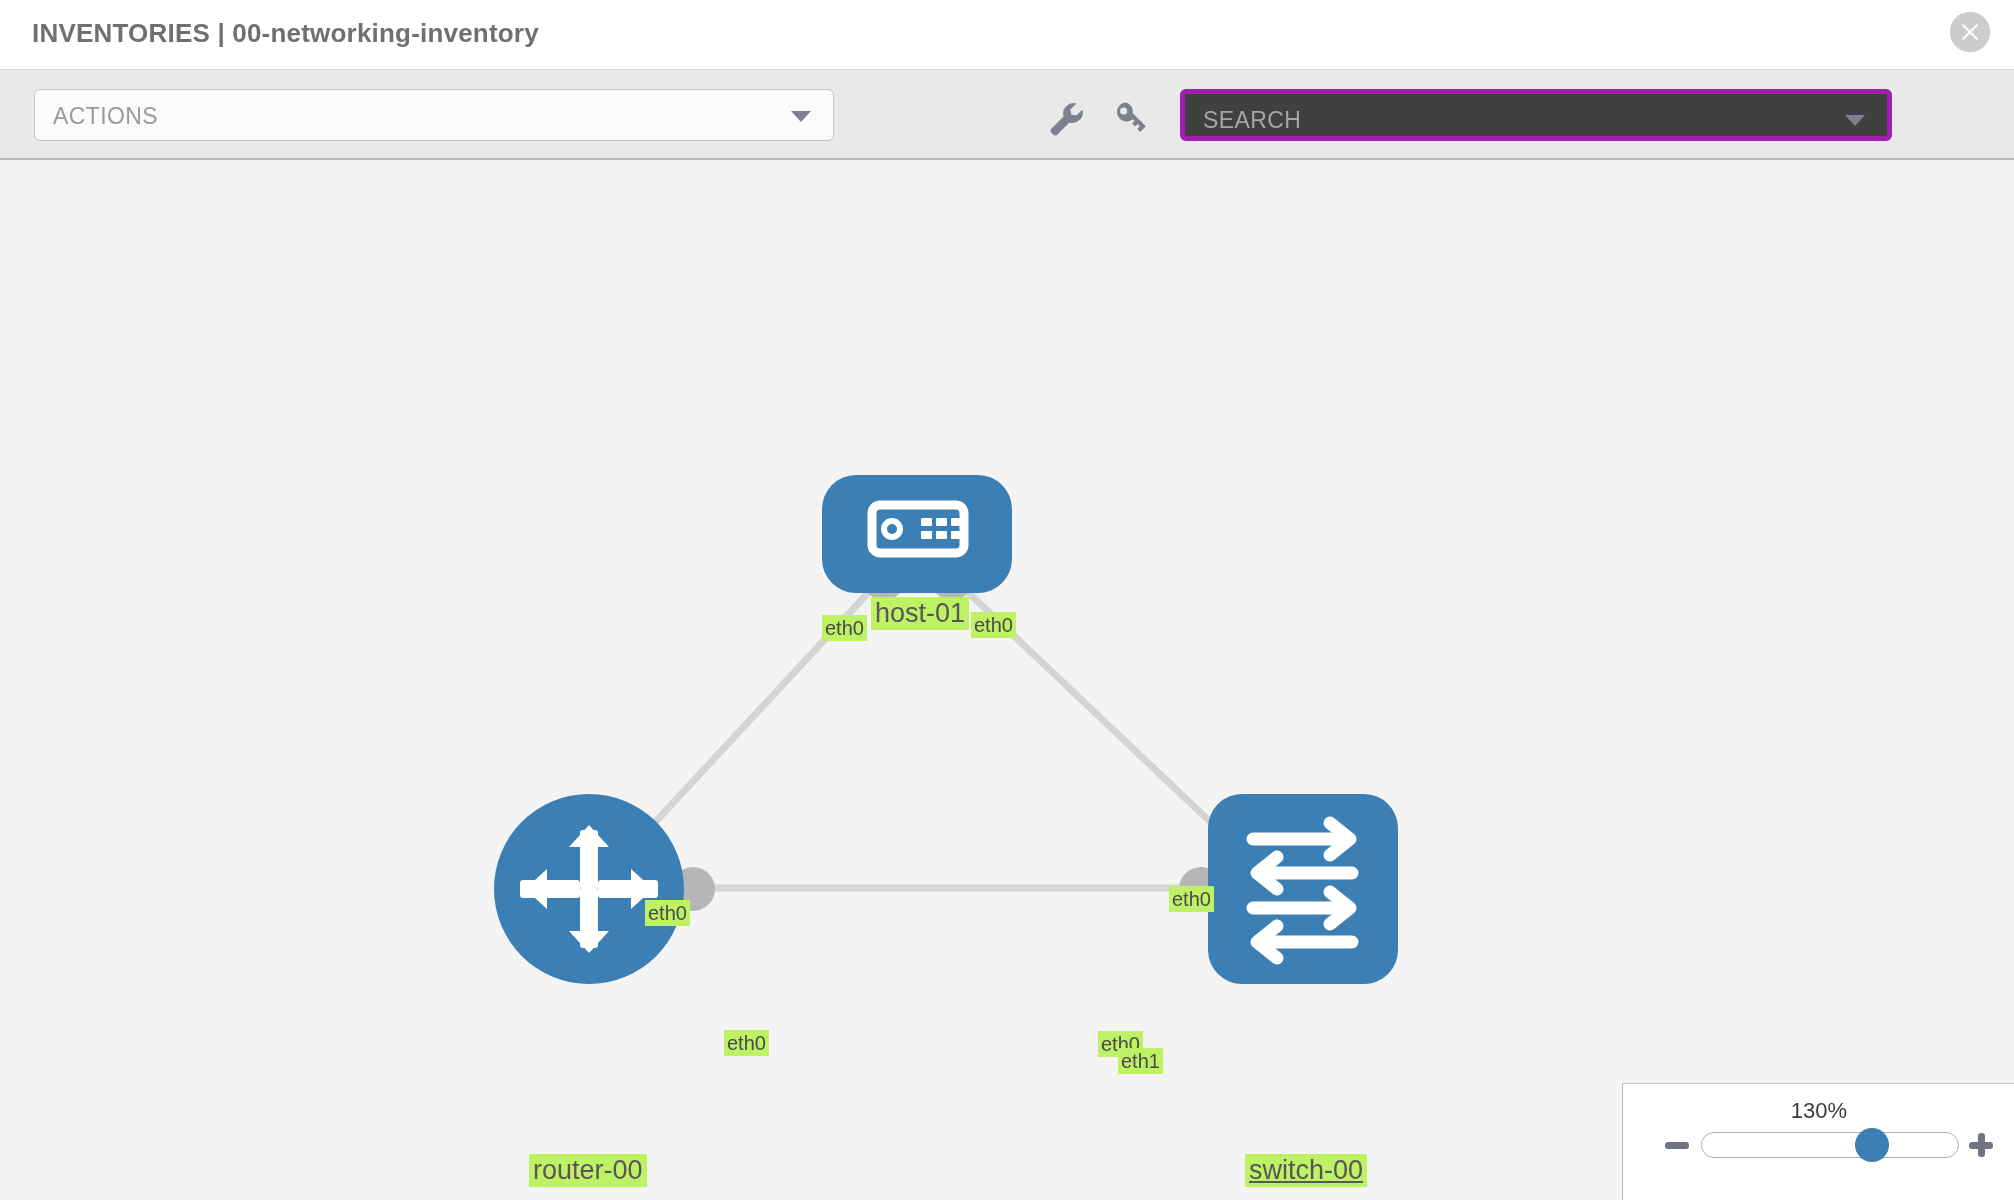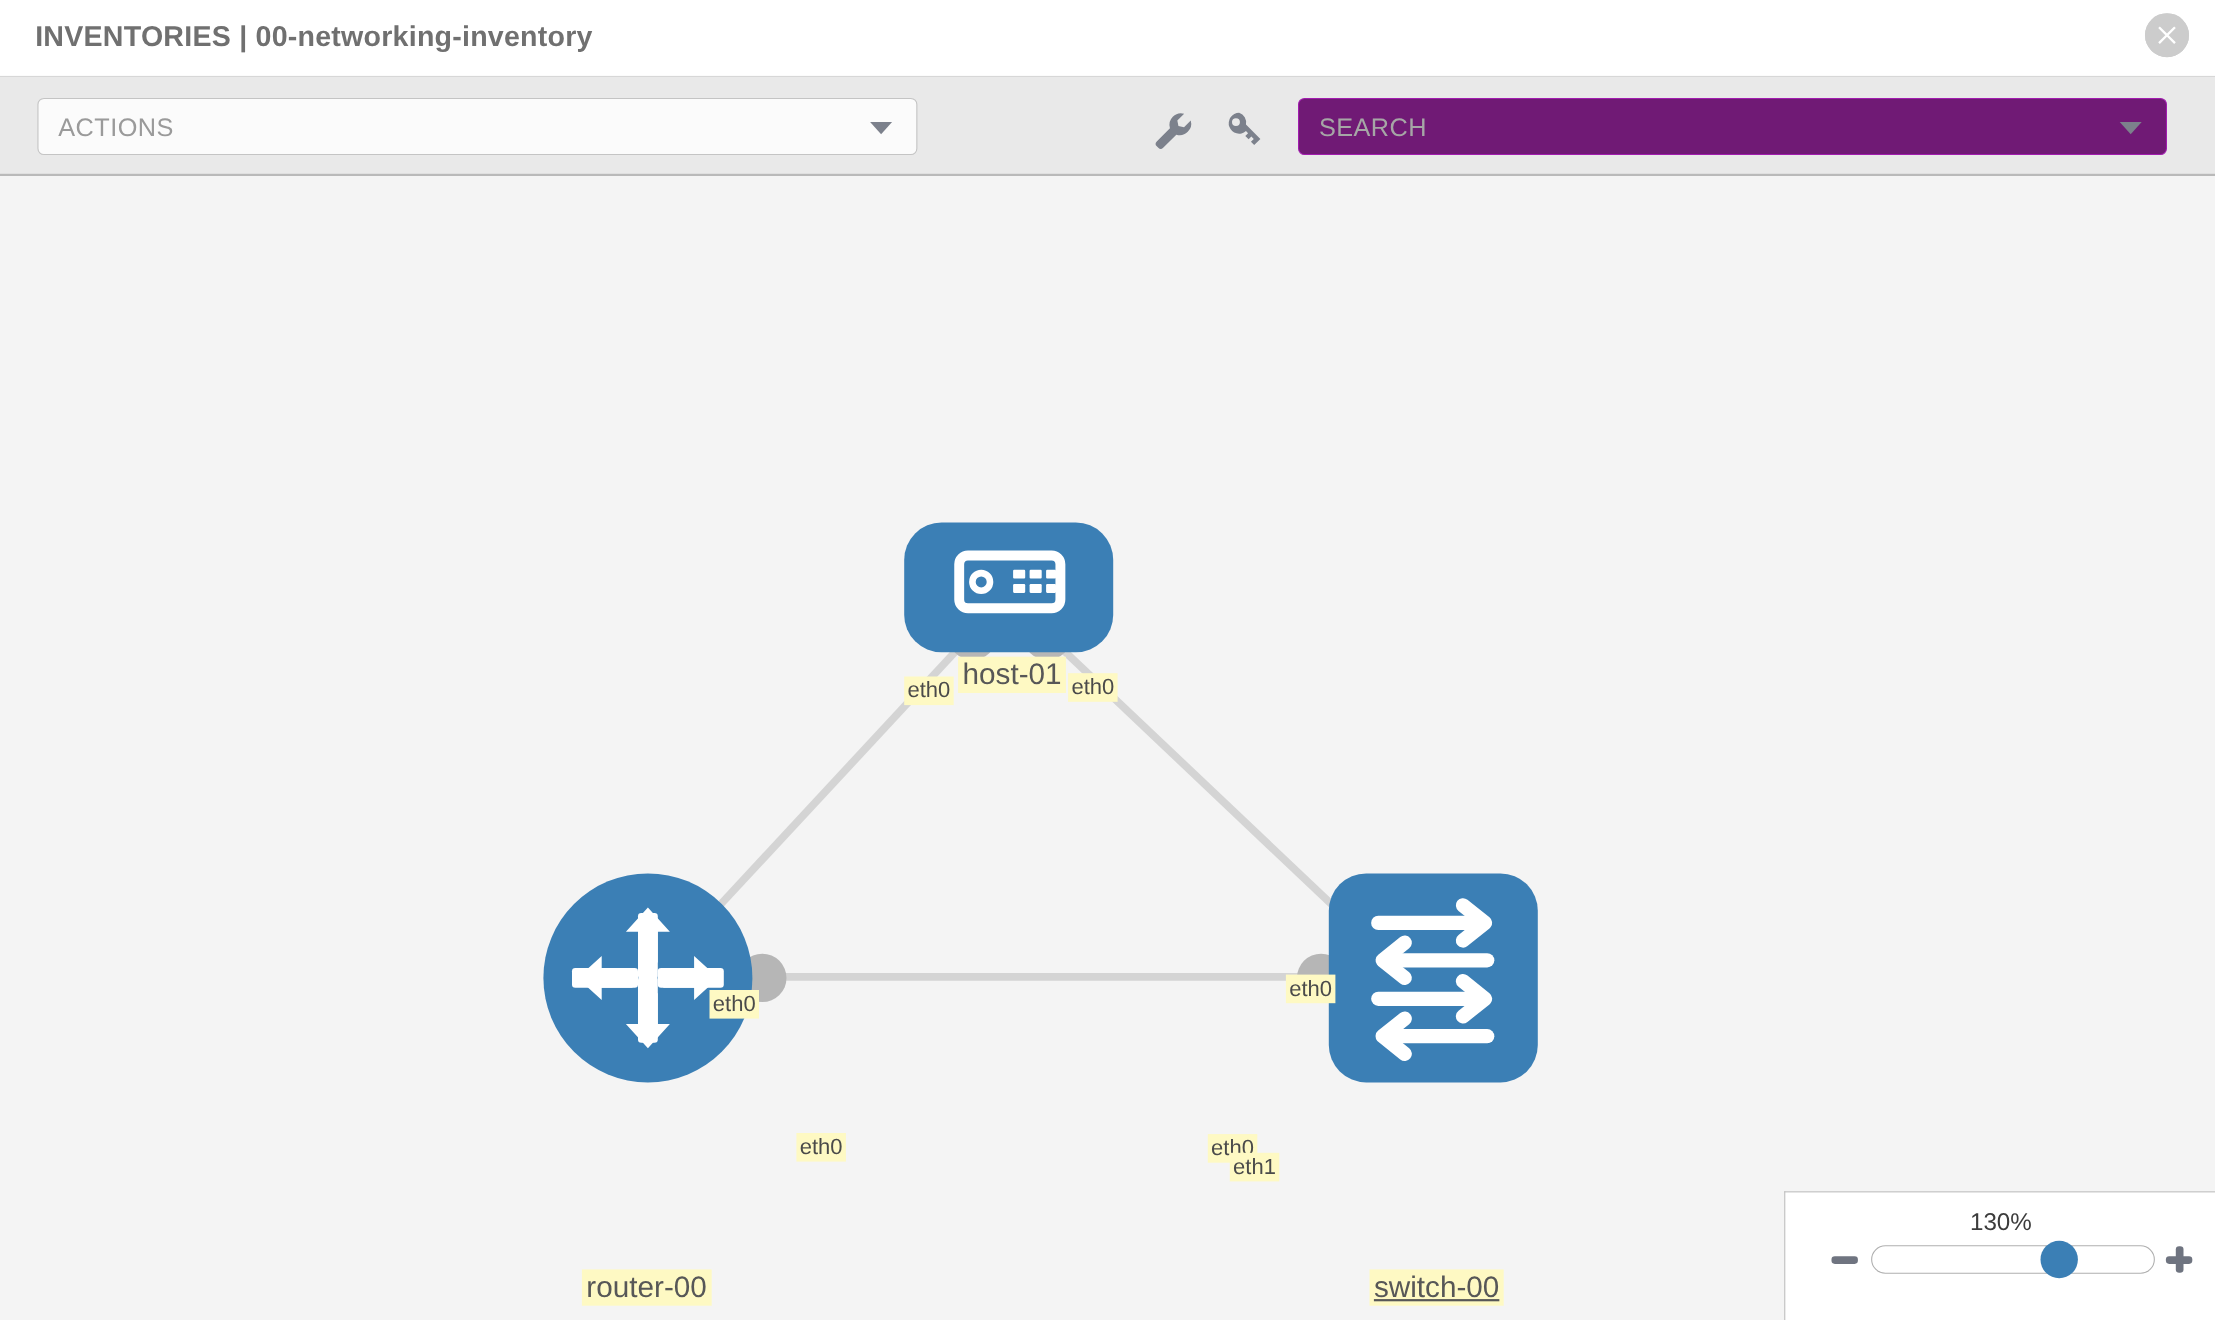--- a/index.html
+++ b/index.html
@@ -103,24 +103,24 @@
     height: 42px;
     cursor: pointer;
   }
   .tool-icon.wrench { left: 1043px; }
   .tool-icon.key    { left: 1110px; }
 
   .search-box {
     position: absolute;
     left: 1180px;
     top: 19px;
-    width: 790px;
+    width: 712px;
     height: 52px;
-    background: #701a75;
-    border: 1px solid #a21caf;
+    background: #404040;
+    border: 5px solid #a21caf;
     border-radius: 6px;
     box-sizing: border-box;
     cursor: text;
   }
   .search-box .ph {
     position: absolute;
     left: 18px;
     top: 13px;
     font-size: 23px;
     color: #a6a6a6;
@@ -134,21 +134,21 @@
     width: 2014px;
     height: 1040px;
     background: #f4f4f4;
     overflow: hidden;
   }
   .canvas svg { position: absolute; left: 0; top: 0; }
 
   
   .lbl {
     position: absolute;
-    background: #fef9c3;
+    background: #bef264;
     color: #555555;
     white-space: nowrap;
     line-height: 1;
   }
   .lbl.node-name { font-size: 27px; color: #575757; padding: 3px 4px; }
   .lbl.iface     { font-size: 20px; color: #4a4a4a; padding: 3px 3px; }
 
   
   .zoom-panel {
     position: absolute;

